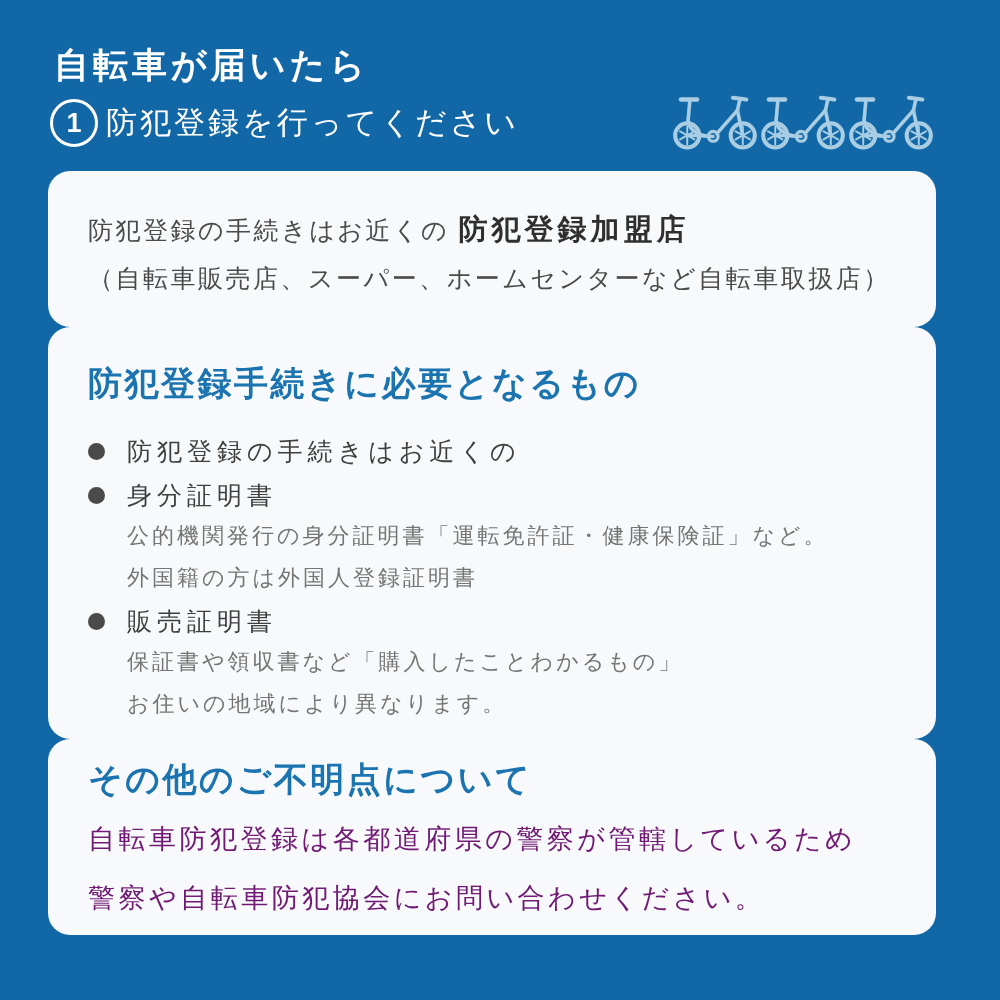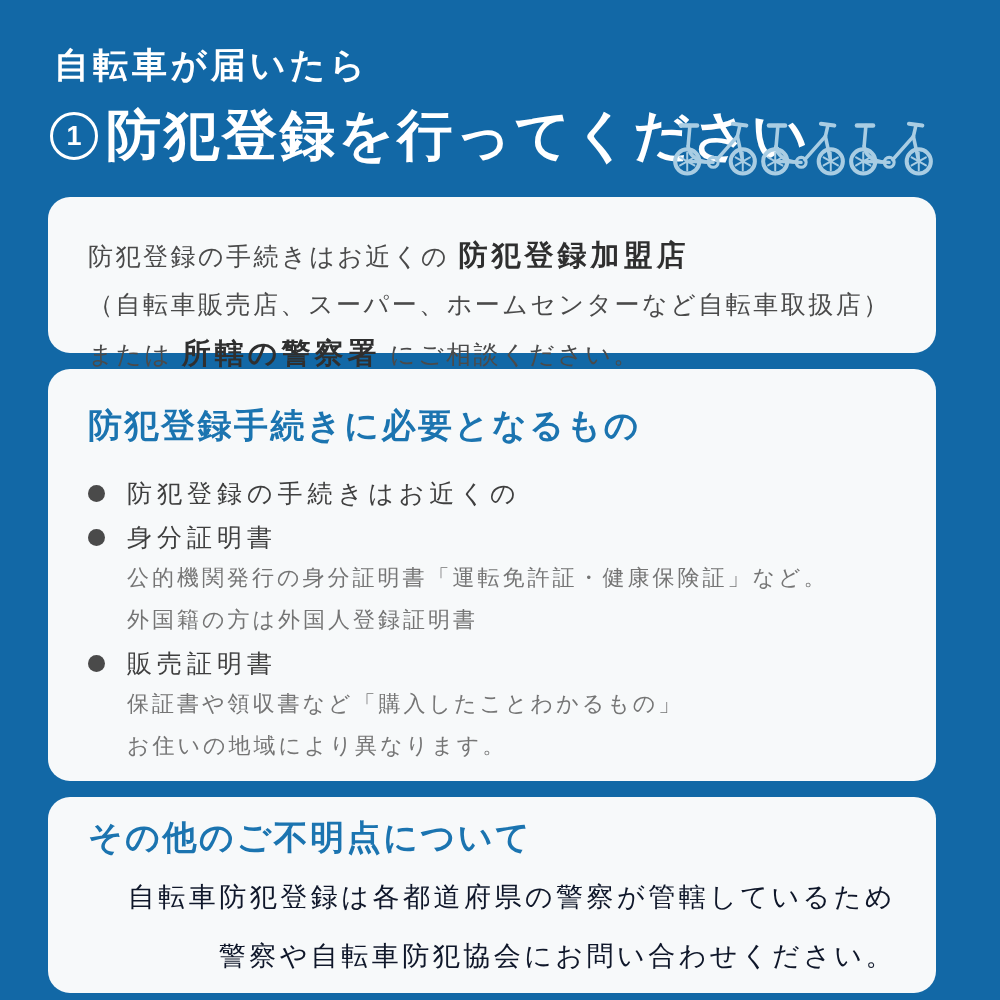--- a/index.html
+++ b/index.html
@@ -21,31 +21,31 @@
   .header-line2{
     display:flex;align-items:center;margin-left:2px;
   }
   .circle-num{
     width:42px;height:42px;border:3px solid #ffffff;border-radius:50%;
     display:flex;align-items:center;justify-content:center;
     font-size:27px;font-weight:600;flex:0 0 auto;
     margin-right:8px;
   }
   .header-line2-text{
-    font-size:55px;font-weight:700;letter-spacing:3px;white-space:nowrap;
+    font-size:31px;font-weight:400;letter-spacing:3px;white-space:nowrap;
   }
   .bikes{
     position:absolute;right:2px;bottom:-4px;
     display:flex;align-items:flex-end;gap:2px;
   }
 
   
   .card{
     background:#f7f9fa;border-radius:22px;
-    margin-top:16px;
+    margin-top:0;
     padding:24px 40px;
     box-sizing:border-box;
   }
   .card1{margin-top:24px;height:156px;padding-top:32px;}
   .card1 p{margin:0;font-size:25px;color:#4a4a4a;letter-spacing:2.5px;line-height:1.82;white-space:nowrap;}
   .big-bold{font-size:29px;font-weight:800;color:#2f2f2f;letter-spacing:4px;}
 
   .blue-heading{
     margin:6px 0 0 0;
     color:#1b74b0;font-size:34px;font-weight:800;letter-spacing:2.5px;
@@ -64,22 +64,22 @@
     width:17px;height:17px;border-radius:50%;background:#4a4a4a;
     display:inline-block;margin-right:22px;flex:0 0 auto;
   }
   .item-note{
     font-size:22px;color:#757575;letter-spacing:3px;
     margin:4px 0 6px 39px;line-height:1.65;white-space:nowrap;
   }
 
   .card3{height:196px;padding-top:12px;}
   .card3 .body-line{
-    margin:14px 0 0 0;font-size:27px;color:#0f172a;
-    letter-spacing:3.5px;line-height:1.65;white-space:nowrap;text-align:right;
+    margin:14px 0 0 0;font-size:27px;color:#701a75;
+    letter-spacing:3.5px;line-height:1.65;white-space:nowrap;
   }
   .footnote{
     margin:2px 0 0 96px;font-size:11px;color:#8a8a8a;letter-spacing:1px;
   }
 </style>
 </head>
 <body>
 
 <div class="page">
 
@@ -144,21 +144,20 @@
           <path d="M76,6 L73,19" stroke-width="4"></path>
           <path d="M68,5 L83,7" stroke-width="4.5"></path>
         </g>
       </svg>
     </div>
   </div>
 
   <div class="card card1">
     <p><span>防犯登録の手続きはお近くの </span><span class="big-bold">防犯登録加盟店</span></p>
     <p>（自転車販売店、スーパー、ホームセンターなど自転車取扱店）</p>
-    <p><span>または </span><span class="big-bold">所轄の警察署</span><span> にご相談ください。</span></p>
   </div>
 
   <div class="card card2">
     <h2 class="blue-heading">防犯登録手続きに必要となるもの</h2>
     <ul class="checklist">
       <li class="check-item">
         <div class="item-row">
             <span class="dot"></span>
             <span>防犯登録の手続きはお近くの</span>
           </div>

